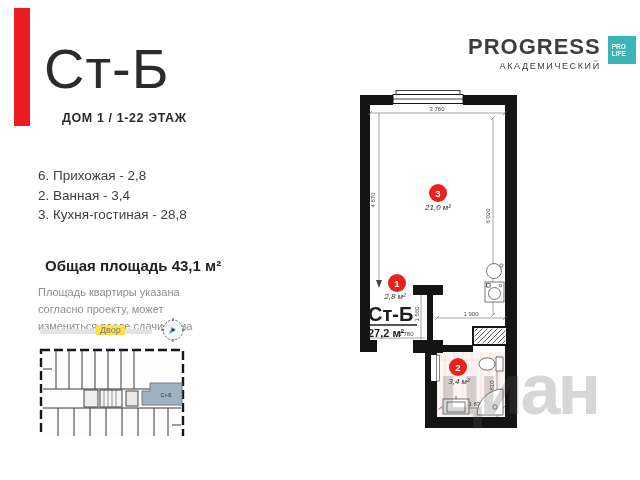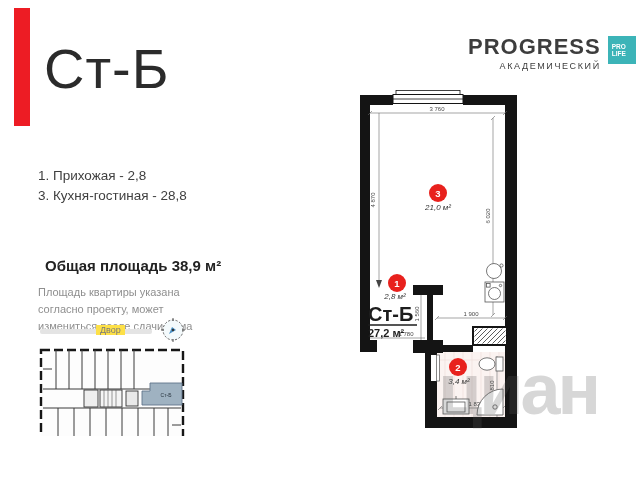--- a/index.html
+++ b/index.html
@@ -33,38 +33,40 @@
   .bottom-bar{position:absolute;left:0;top:462px;width:640px;height:18px;background:#0d0d0d;}
   svg text{font-family:"Liberation Sans",sans-serif;}
 </style>
 </head>
 <body>
 
 <div class="screen">
 
   <div class="accent-bar"></div>
   <div class="title">Ст-Б</div>
+  <div class="subtitle">ДОМ 1 / 1-22 ЭТАЖ</div>
 
   <div class="logo">
     <div class="logo-txt">
       <div class="brand">PROGRESS</div>
       <div class="brand-sub">АКАДЕМИЧЕСКИЙ</div>
     </div>
     <div class="badge">
       <span>PRO</span>
       <span>LIFE</span>
     </div>
   </div>
 
   <div class="legend">
-    <div>1.  Прихожая - 2,8</div>
+    <div>6.  Прихожая - 2,8</div>
+    <div>2. Ванная - 3,4</div>
     <div>3. Кухня-гостиная - 28,8</div>
   </div>
 
-  <div class="total">Общая площадь 38,9 м²</div>
+  <div class="total">Общая площадь 43,1 м²</div>
   <div class="note">Площадь квартиры указана согласно проекту, может измениться после сдачи дома</div>
 
   <div class="yard-bar"></div>
   <div class="yard-label">Двор</div>
   <svg class="compass" width="26" height="26" viewBox="0 0 26 26">
     <circle cx="13" cy="13" r="10" fill="#f4fafc" stroke="#555" stroke-width="0.9" stroke-dasharray="2.2 1.6"></circle>
     <line x1="13" y1="1" x2="13" y2="4" stroke="#444" stroke-width="0.9"></line>
     <line x1="13" y1="22" x2="13" y2="25" stroke="#444" stroke-width="0.9"></line>
     <line x1="1" y1="13" x2="4" y2="13" stroke="#444" stroke-width="0.9"></line>
     <line x1="22" y1="13" x2="25" y2="13" stroke="#444" stroke-width="0.9"></line>

